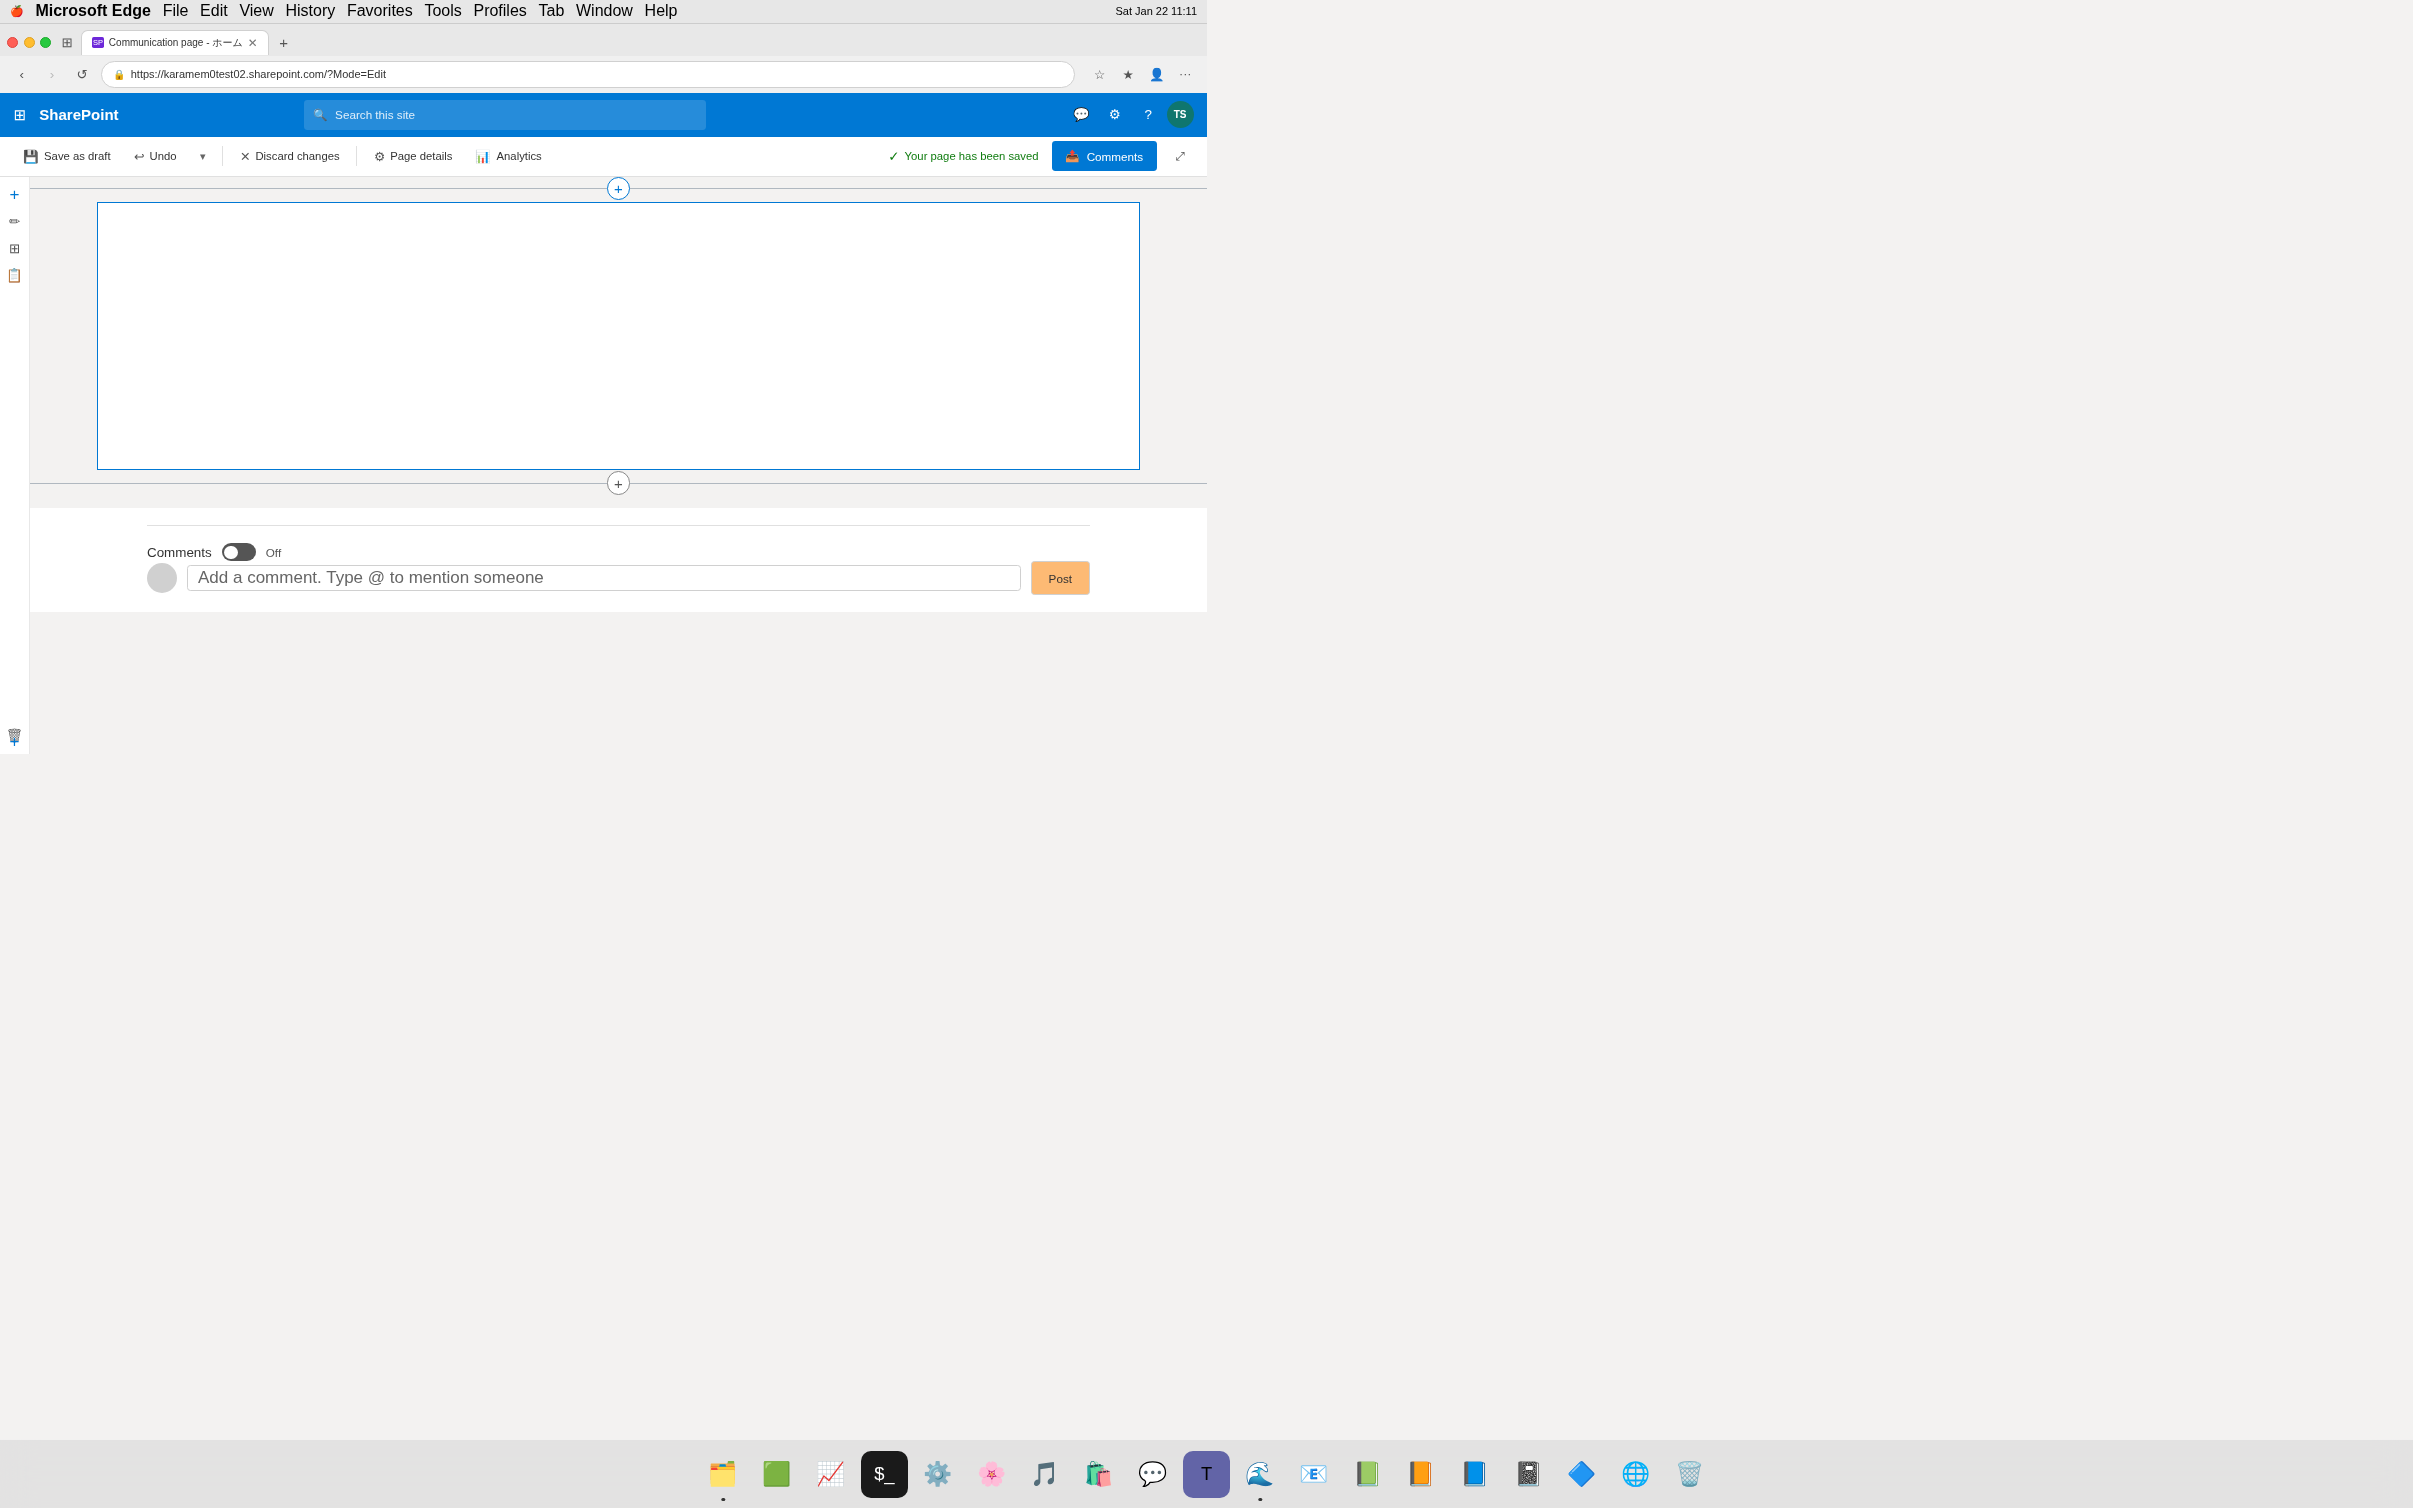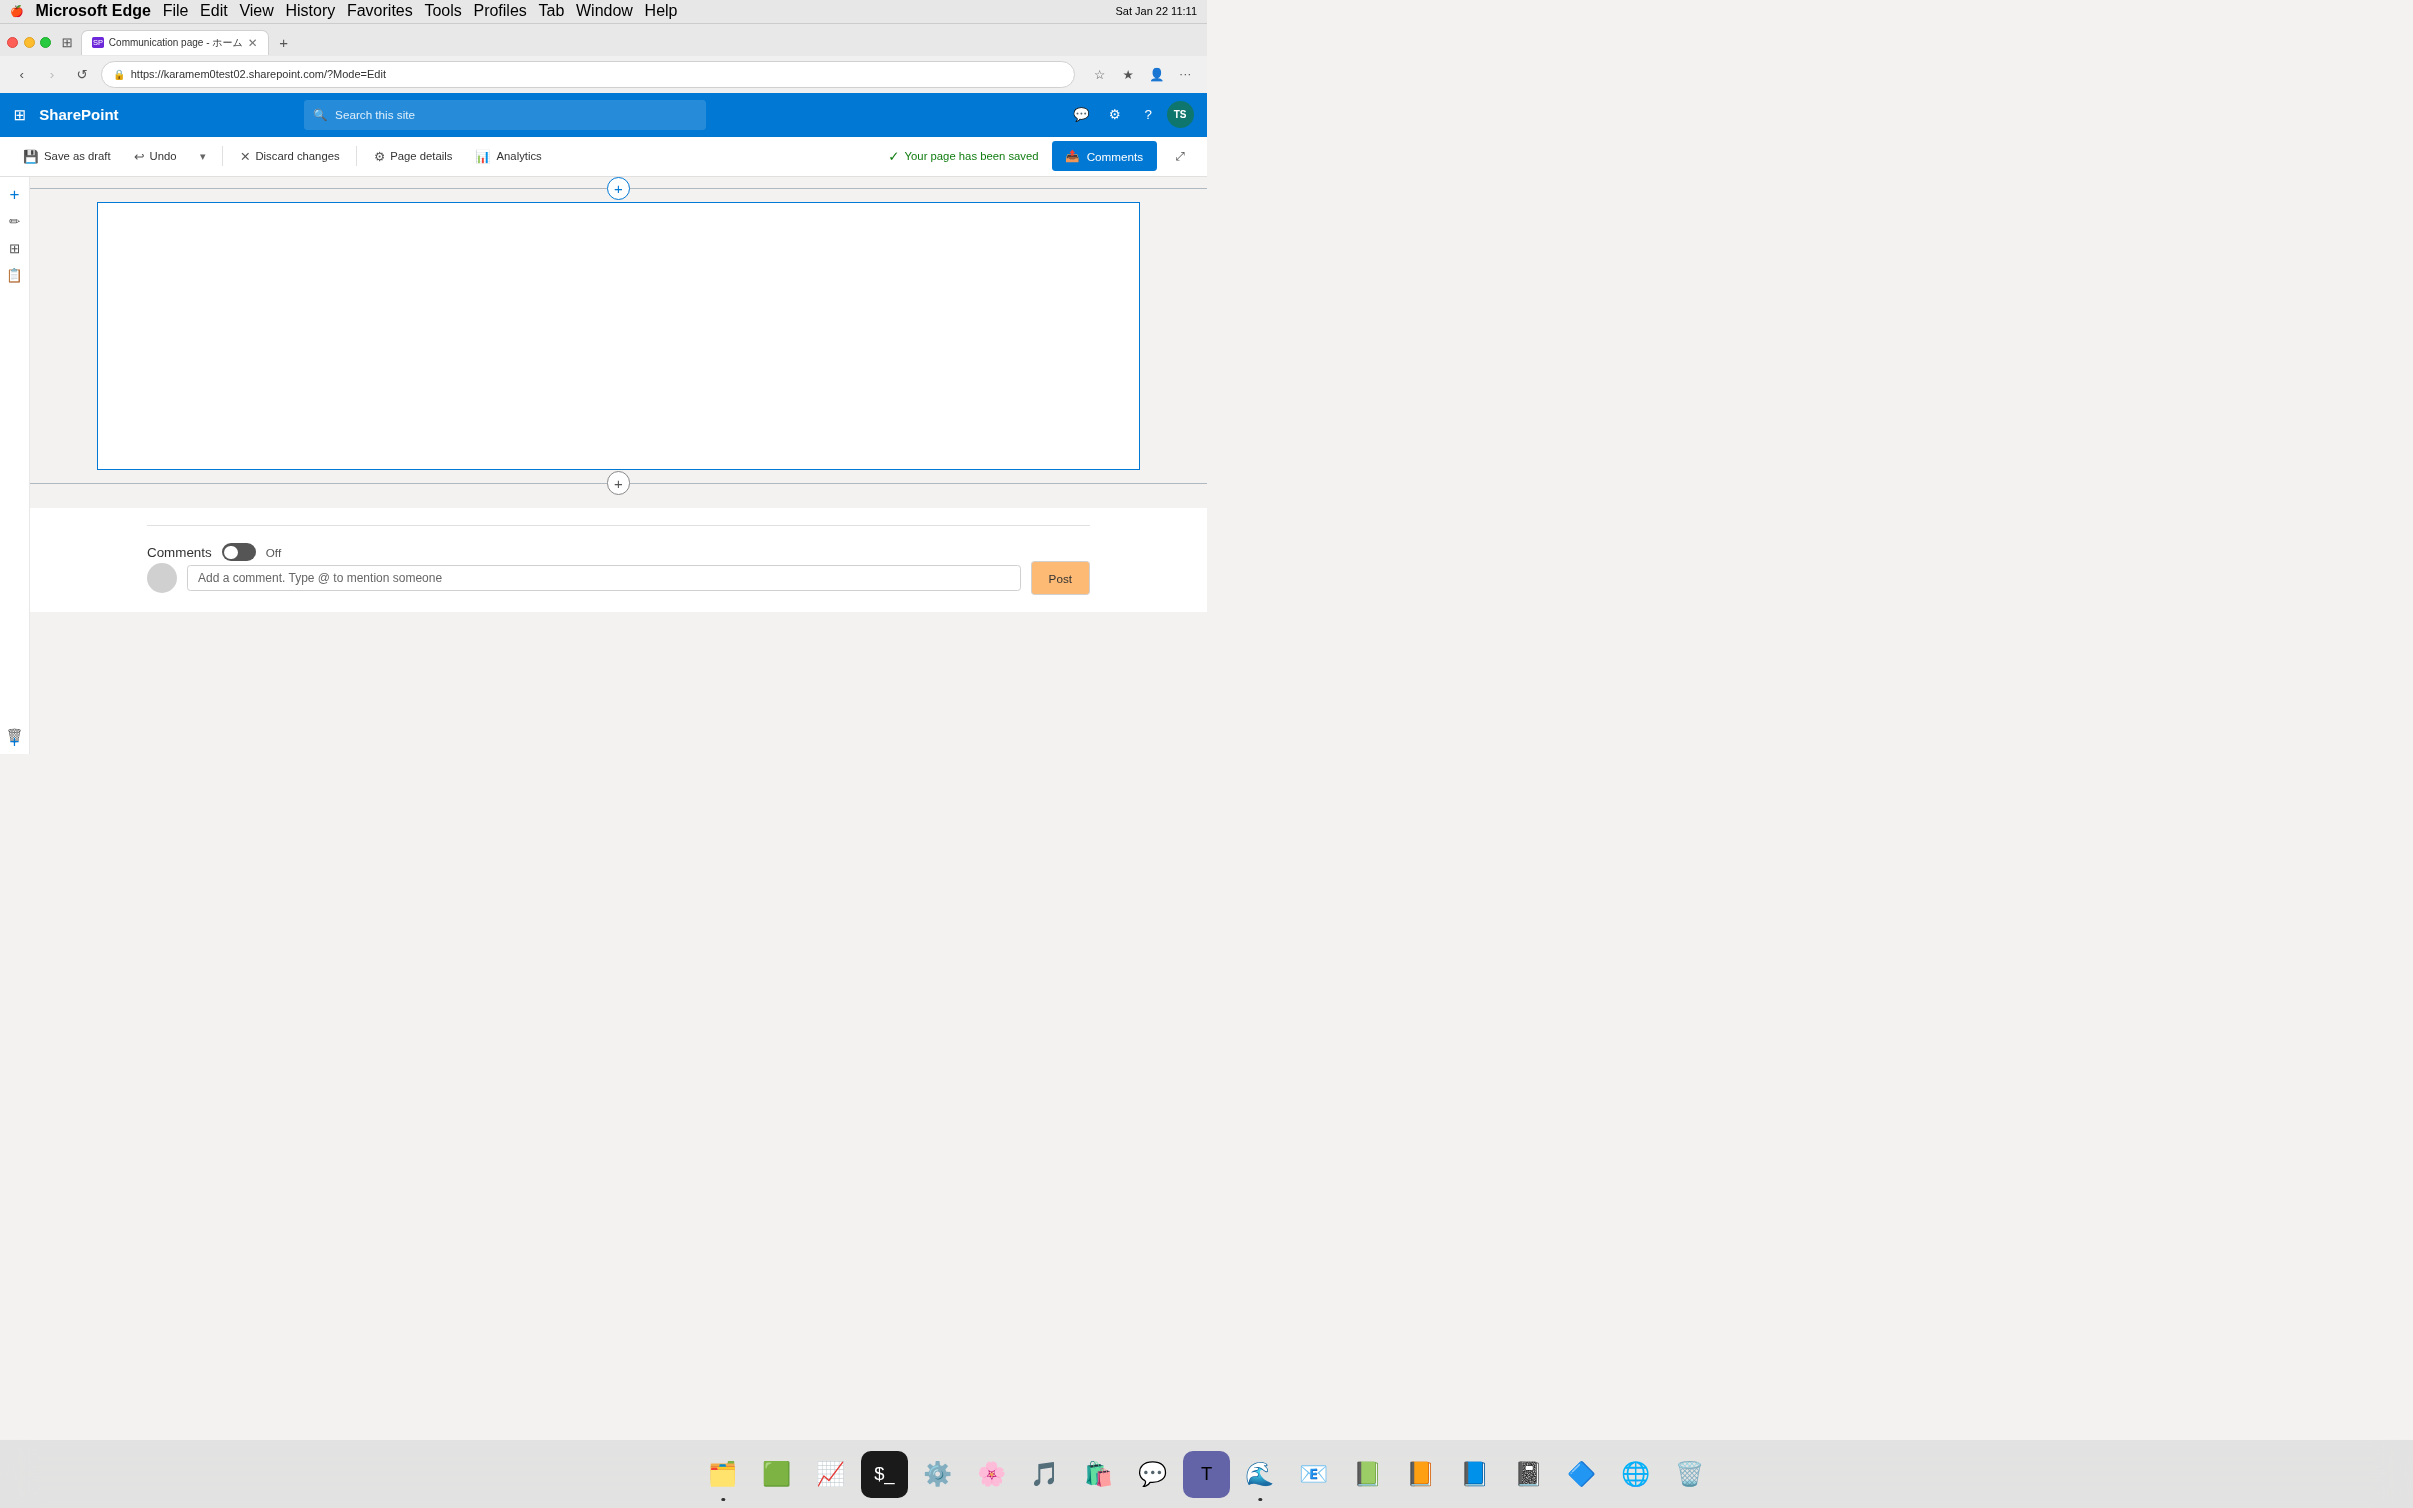--- a/index.html
+++ b/index.html
@@ -268,21 +268,21 @@
       background: #d0d0d0;
       border-radius: 50%;
       flex-shrink: 0;
     }
     .comment-input {
       flex: 1;
       height: 26px;
       border: 0.8px solid #d0d0d0;
       border-radius: 3.4px;
       padding: 0 10px;
-      font-size: 12px;
+      font-size: 17px;
       color: #666;
       background: white;
       display: flex;
       align-items: center;
     }
     .comment-post-btn {
       height: 34px;
       padding: 0 17px;
       background: #fdba74;
       border: 0.8px solid #d0d0d0;

